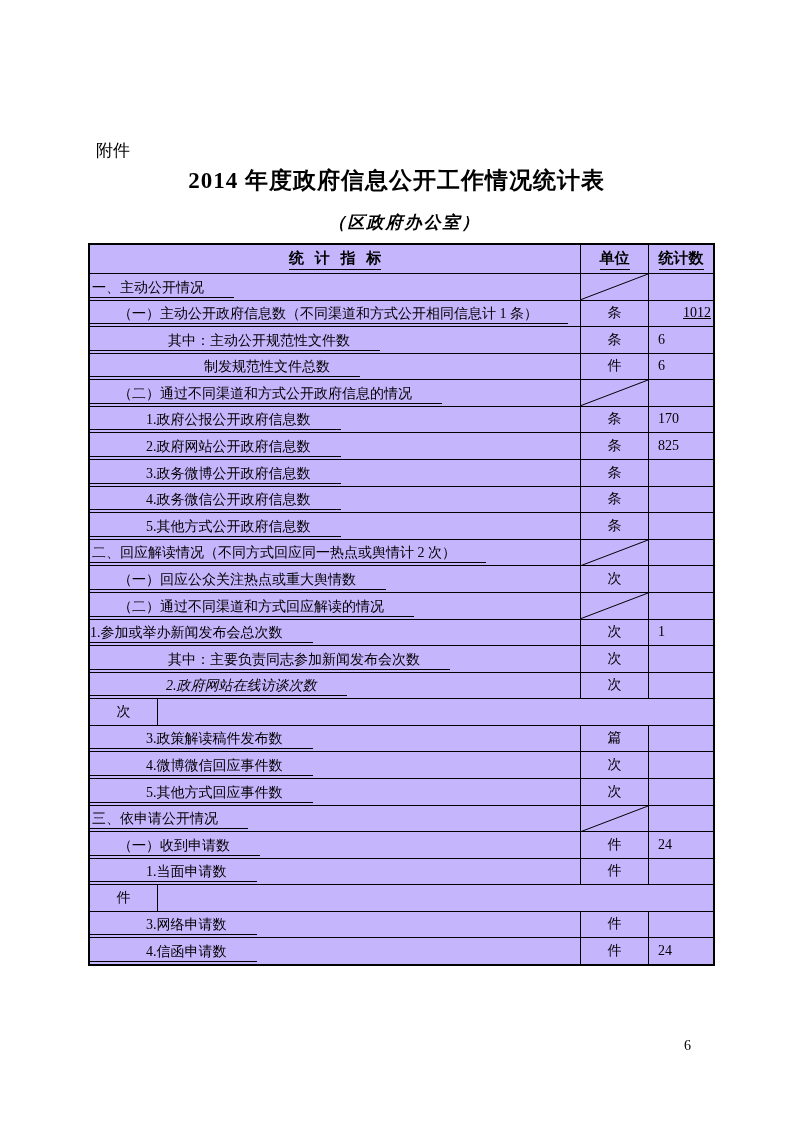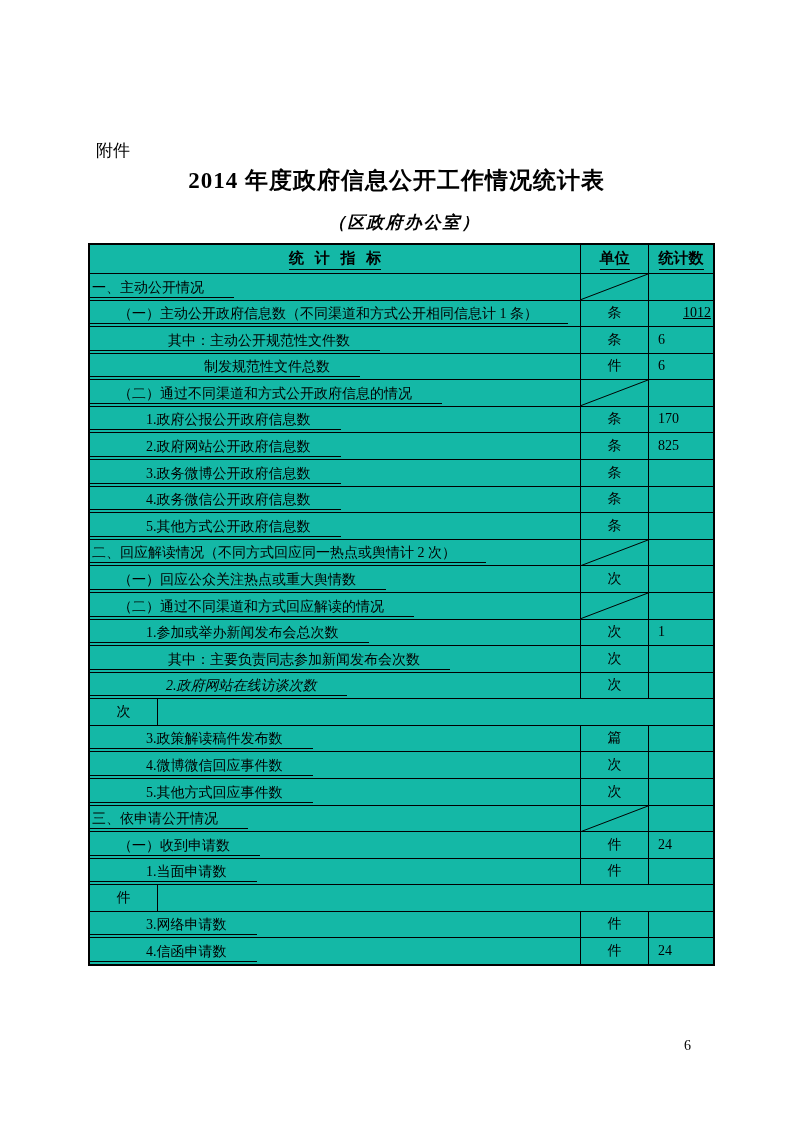--- a/index.html
+++ b/index.html
@@ -13,21 +13,21 @@
   .doc-title {
     position:absolute; left:0; top:165px; width:100%;
     text-align:center; font-size:23px; font-weight:bold; letter-spacing:1px;
   }
   .doc-subtitle {
     position:absolute; left:0; top:211px; width:100%;
     text-align:center; font-size:17px; font-style:italic; font-weight:600; letter-spacing:2px;margin-left:8px;
   }
   .stat-table {
     position:absolute; left:88px; top:243px; width:627px; height:723px;
-    border:2px solid #000; display:flex; flex-direction:column; background:#14b8a6;
+    border:2px solid #000; display:flex; flex-direction:column; background:#c4b5fd;
   }
   .trow { display:flex; border-bottom:1px solid #000; flex:1 1 0; min-height:0; }
   .trow:last-child { border-bottom:none; }
   .trow.header-row { flex:0 0 29px; }
   .c1 { width:491px; border-right:1px solid #000; display:flex; align-items:flex-end; overflow:hidden; }
   .c2 { width:68px; border-right:1px solid #000; position:relative; display:flex; align-items:flex-end; justify-content:center; }
   .c3 { flex:1 1 0; display:flex; align-items:flex-end; padding-left:9px; }
   .c3.vr { justify-content:flex-end; padding-left:0; padding-right:2px;text-decoration:underline; }
   .hc { justify-content:center; }
   .hdr {
@@ -215,21 +215,21 @@
           <line x1="0" y1="100" x2="100" y2="0" stroke="#000" stroke-width="1" vector-effect="non-scaling-stroke"></line>
         </svg>
         <span class="unit-text"></span>
       </div>
       <div class="c3">
         <span class="val-text"></span>
       </div>
     </div>
     <div class="trow">
       <div class="c1">
-        <span class="ind-text" style="padding-left: 56px;">1.参加或举办新闻发布会总次数</span>
+        <span class="ind-text" style="">1.参加或举办新闻发布会总次数</span>
       </div>
       <div class="c2">
         <span class="unit-text">次</span>
       </div>
       <div class="c3">
         <span class="val-text">1</span>
       </div>
     </div>
     <div class="trow">
       <div class="c1">

